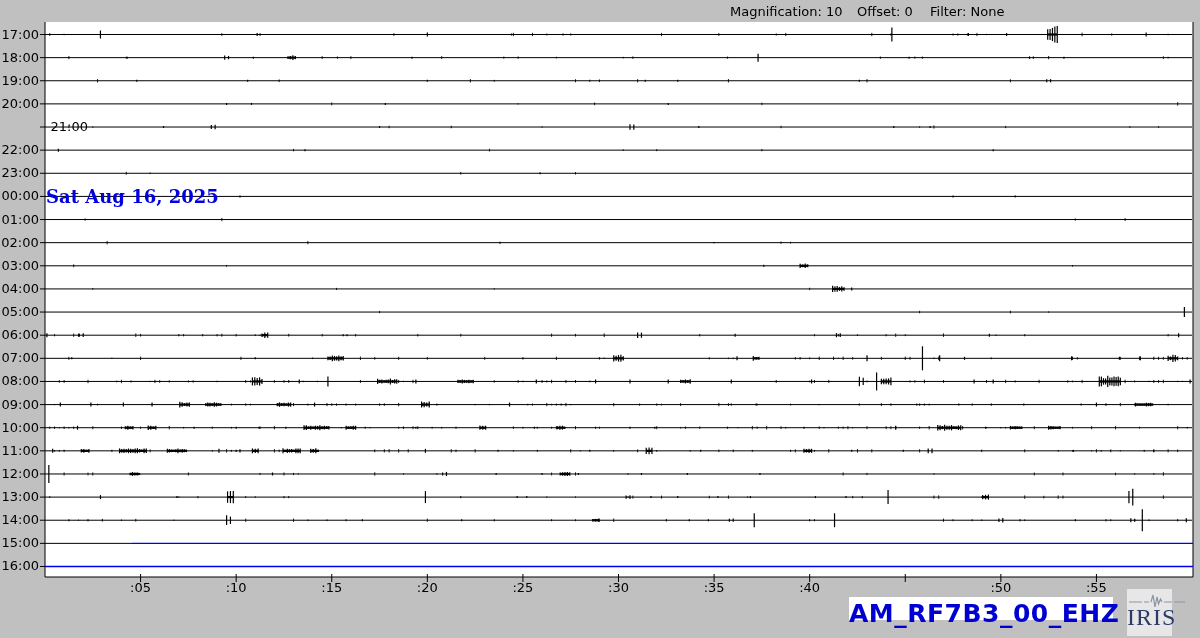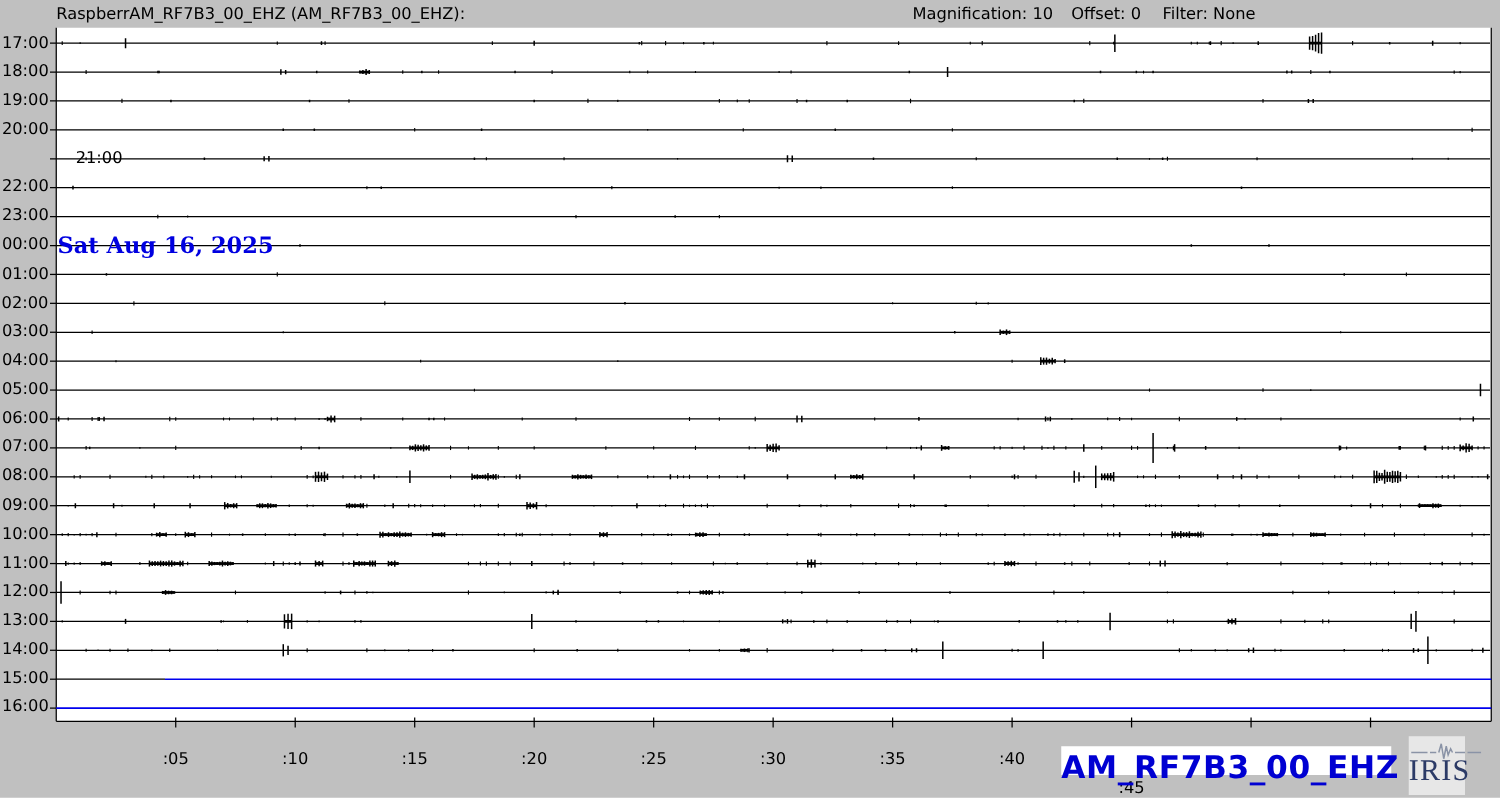--- a/index.html
+++ b/index.html
@@ -4,39 +4,38 @@
 <style>
   html,body{margin:0;padding:0;}
   body{width:1200px;height:638px;overflow:hidden;background:#c0c0c0;
        font-family:"DejaVu Sans","Liberation Sans",sans-serif;}
   .screen{position:relative;width:1200px;height:638px;background:#c0c0c0;}
   .hdr{position:absolute;top:4px;font-size:13px;color:#000;white-space:pre;}
   #helico-svg{position:absolute;left:40px;top:22px;}
   .hour-label{position:absolute;width:38px;text-align:right;font-size:13px;
               color:#000;line-height:15px;}
   .minute-label{position:absolute;width:40px;text-align:center;font-size:13px;
-              color:#000;line-height:14px;margin-top:20px;}
+              color:#000;line-height:14px;}
   .date-label{position:absolute;left:46px;top:186px;font-size:18px;font-weight:bold;
               font-family:"DejaVu Serif","Liberation Serif",serif;color:#0000e0;
               white-space:pre;}
   .badge{position:absolute;left:849px;top:597px;width:264px;height:23px;background:#ffffff;
          text-align:center;line-height:34px;font-size:25px;font-weight:bold;
          letter-spacing:0.5px;color:#0000d2;font-family:"DejaVu Sans","Liberation Sans",sans-serif;}
   .iris-card{position:absolute;left:1127px;top:589px;width:45px;height:47px;
              background:#e7e7e7;text-align:center;}
   .iris-card svg{display:block;margin:3px auto 0 auto;}
   .iris-text{display:block;margin-top:-3px;font-family:"Liberation Serif","DejaVu Serif",serif;
              font-size:24px;color:#2b3a66;letter-spacing:1px;line-height:24px;}
 </style>
 </head>
 <body>
 
 <div class="screen">
 
-  <span class="hdr" style="left:45px">RaspberrAM_RF7B3_00_EHZ (AM_RF7B3_00_EHZ):</span>
   <span class="hdr" style="left:730px">Magnification: 10</span>
   <span class="hdr" style="left:857px">Offset: 0</span>
   <span class="hdr" style="left:930px">Filter: None</span>
 
   <svg id="helico-svg" width="1154" height="566" viewBox="0 0 1154 566">
       <rect x="5" y="0" width="1148" height="555" fill="#ffffff"></rect>
       <line x1="5" y1="0" x2="5" y2="555" stroke="#000000" stroke-width="1"></line>
       <line x1="1153" y1="0" x2="1153" y2="555" stroke="#000000" stroke-width="1"></line>
       <line x1="5" y1="555" x2="1153" y2="555" stroke="#000000" stroke-width="1"></line>
       <line x1="100.58500000000001" y1="552" x2="100.58500000000001" y2="560" stroke="#000000" stroke-width="1"></line>
@@ -1042,21 +1041,21 @@
       <line x1="91.98235" y1="521.3599999999999" x2="1153" y2="521.3599999999999" stroke="#0000ee" stroke-width="1.3"></line>
       <line x1="0" y1="544.49" x2="5" y2="544.49" stroke="#000000" stroke-width="1"></line>
       <line x1="5" y1="544.49" x2="1153" y2="544.49" stroke="#0000ee" stroke-width="1.3"></line>
     </svg>
 
   <div id="hour-labels">
       <div class="hour-label" style="left: 1px; top: 26.5px;">17:00</div>
       <div class="hour-label" style="left: 1px; top: 49.63px;">18:00</div>
       <div class="hour-label" style="left: 1px; top: 72.76px;">19:00</div>
       <div class="hour-label" style="left: 1px; top: 95.89px;">20:00</div>
-      <div class="hour-label" style="left: 13px; top: 119.02px; padding-left: 47px;">21:00</div>
+      <div class="hour-label" style="left: 3px; top: 119.02px; padding-left: 47px;">21:00</div>
       <div class="hour-label" style="left: 1px; top: 142.15px;">22:00</div>
       <div class="hour-label" style="left: 1px; top: 165.28px;">23:00</div>
       <div class="hour-label" style="left: 1px; top: 188.41px;">00:00</div>
       <div class="hour-label" style="left: 1px; top: 211.54px;">01:00</div>
       <div class="hour-label" style="left: 1px; top: 234.67px; text-align: center;">02:00</div>
       <div class="hour-label" style="left: 1px; top: 257.8px;">03:00</div>
       <div class="hour-label" style="left: 1px; top: 280.93px;">04:00</div>
       <div class="hour-label" style="left: 1px; top: 304.06px;">05:00</div>
       <div class="hour-label" style="left: 1px; top: 327.19px;">06:00</div>
       <div class="hour-label" style="left: 1px; top: 350.32px;">07:00</div>

